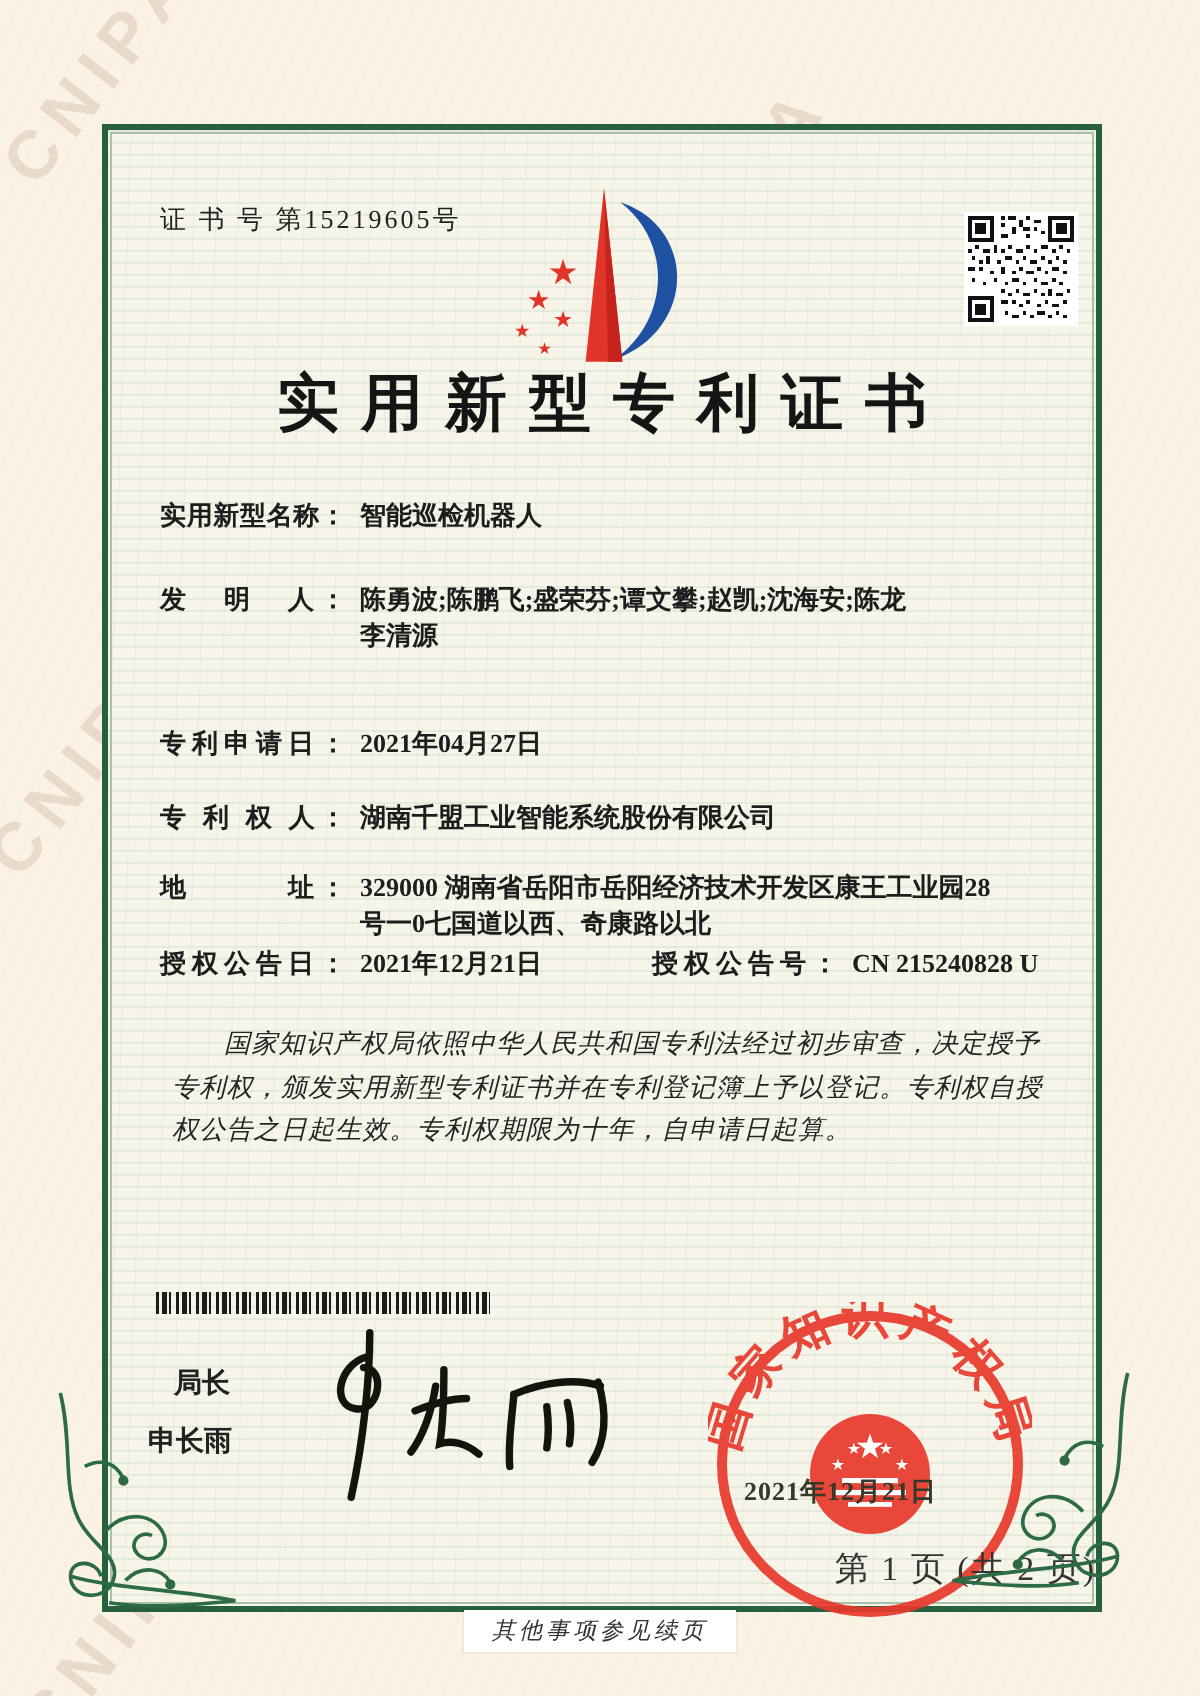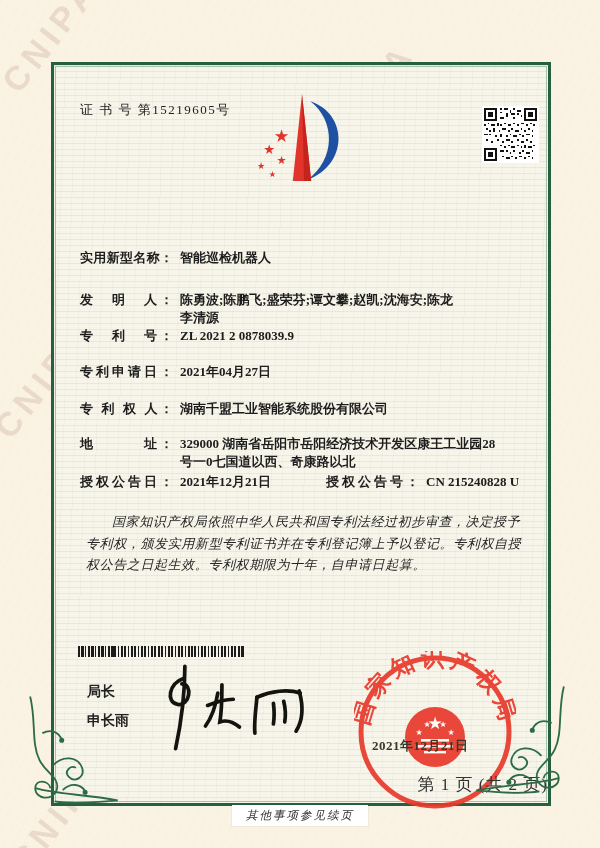--- a/index.html
+++ b/index.html
@@ -36,21 +36,21 @@
   .row .val{margin-left:7px;white-space:pre-line;}
   .row .val-fixed{margin-left:7px;flex:0 0 146px;}
   .body-text{position:absolute;left:20px;top:434px;width:462px;
       font-size:13px;line-height:21.5px;font-style:italic;color:#242424;letter-spacing:.6px;}
   .body-text p{margin:12px;text-indent:2em;}
   .barcode{position:absolute;left:24px;top:581px;width:167px;height:11px;
       background:repeating-linear-gradient(90deg,#1c1c1c 0 1.5px,transparent 1.5px 3px,
         #1c1c1c 3px 5.5px,transparent 5.5px 6.5px,#1c1c1c 6.5px 7.5px,transparent 7.5px 10px);}
   .sig-title{position:absolute;left:33px;top:618px;font-family:"Liberation Sans",sans-serif;
       font-size:14px;font-weight:700;color:#222;}
-  .sig-name{position:absolute;left:33px;top:647px;font-family:Liberation Serif, serif;
+  .sig-name{position:absolute;left:20px;top:647px;font-family:Liberation Serif, serif;
       font-size:14px;font-weight:700;color:#222;}
   .signature{position:absolute;left:100px;top:596px;width:175px;height:95px;}
   .seal{position:absolute;left:300px;top:586px;width:162px;height:162px;opacity:.92;}
   .seal-date{position:absolute;left:318px;top:672px;width:175px;font-size:13px;
       font-weight:600;color:#37372c;letter-spacing:.5px;z-index:6;}
   .page-num{position:absolute;left:0;right:0;top:708px;text-align:right;
       font-size:17px;color:#333;letter-spacing:1px;}
   .flourish{position:absolute;z-index:5;pointer-events:none;}
   .fl-bl{left:22px;top:692px;width:112px;height:118px;}
   .fl-br{left:460px;top:676px;width:112px;height:130px;transform:scaleX(-1);}
@@ -95,33 +95,30 @@
         <rect x="22" y="0" width="7" height="7"></rect>
           <rect x="23" y="1" width="5" height="5" fill="#fff"></rect>
           <rect x="24" y="2" width="3" height="3"></rect>
         <rect x="0" y="22" width="7" height="7"></rect>
           <rect x="1" y="23" width="5" height="5" fill="#fff"></rect>
           <rect x="2" y="24" width="3" height="3"></rect>
         <path d="M9,0h1v1h-1z M11,0h2v1h-2z M14,1h1v2h-1z M16,0h1v1h-1z M18,1h2v1h-2z M9,2h1v1h-1z M12,3h1v2h-1z M15,3h2v1h-2z M18,3h1v1h-1z M20,4h1v1h-1z M9,5h2v1h-2z M16,5h1v1h-1z M0,9h1v1h-1z M2,8h1v1h-1z M4,9h2v1h-2z M7,8h1v2h-1z M9,9h1v1h-1z M11,8h1v1h-1z M13,9h2v1h-2z M16,8h1v1h-1z M18,9h1v1h-1z M20,8h2v1h-2z M23,9h1v1h-1z M25,8h1v1h-1z M27,9h1v1h-1z M1,11h1v1h-1z M3,12h1v1h-1z M5,11h1v2h-1z M8,12h1v1h-1z M10,11h2v1h-2z M13,12h1v1h-1z M15,11h1v1h-1z M17,12h2v1h-2z M20,11h1v1h-1z M22,12h1v1h-1z M24,11h1v1h-1z M26,12h1v1h-1z M0,14h2v1h-2z M3,14h1v1h-1z M6,15h1v1h-1z M9,14h1v2h-1z M12,15h1v1h-1z M14,14h1v1h-1z M16,15h2v1h-2z M19,14h1v1h-1z M21,15h1v1h-1z M23,14h2v1h-2z M26,15h1v1h-1z M1,17h1v1h-1z M4,18h1v1h-1z M7,17h1v1h-1z M10,18h1v1h-1z M12,17h2v1h-2z M15,18h1v1h-1z M18,17h1v1h-1z M20,18h2v1h-2z M23,17h1v1h-1z M25,18h1v1h-1z M9,20h1v1h-1z M11,21h1v1h-1z M13,20h1v1h-1z M15,21h2v1h-2z M18,20h1v1h-1z M20,21h1v1h-1z M22,20h1v2h-1z M24,21h2v1h-2z M27,20h1v1h-1z M9,23h2v1h-2z M12,23h1v1h-1z M14,24h1v1h-1z M16,23h1v1h-1z M19,24h1v1h-1z M21,23h1v1h-1z M23,24h2v1h-2z M26,23h1v1h-1z M10,26h1v1h-1z M12,27h2v1h-2z M15,26h1v1h-1z M17,27h1v1h-1z M19,26h2v1h-2z M22,27h1v1h-1z M24,26h1v1h-1z M26,27h1v1h-1z"></path>
       </g>
     </svg>
 
+    <div class="title">实用新型专利证书</div>
 
     <div class="row" style="top:226px">
       <span class="lab">发　明　人：</span>
       <span class="val">陈勇波;陈鹏飞;盛荣芬;谭文攀;赵凯;沈海安;陈龙
 李清源</span>
     </div>
     <div class="row" style="top:184px">
       <span class="lab">实用新型名称：</span>
       <span class="val">智能巡检机器人</span>
-    </div>
-    <div class="row" style="top:262px">
-      <span class="lab">专　利　号：</span>
-      <span class="val">ZL 2021 2 0878039.9</span>
     </div>
     <div class="row" style="top:298px">
       <span class="lab">专利申请日：</span>
       <span class="val">2021年04月27日</span>
     </div>
     <div class="row" style="top:335px">
       <span class="lab">专 利 权 人：</span>
       <span class="val">湖南千盟工业智能系统股份有限公司</span>
     </div>
     <div class="row" style="top:370px">

